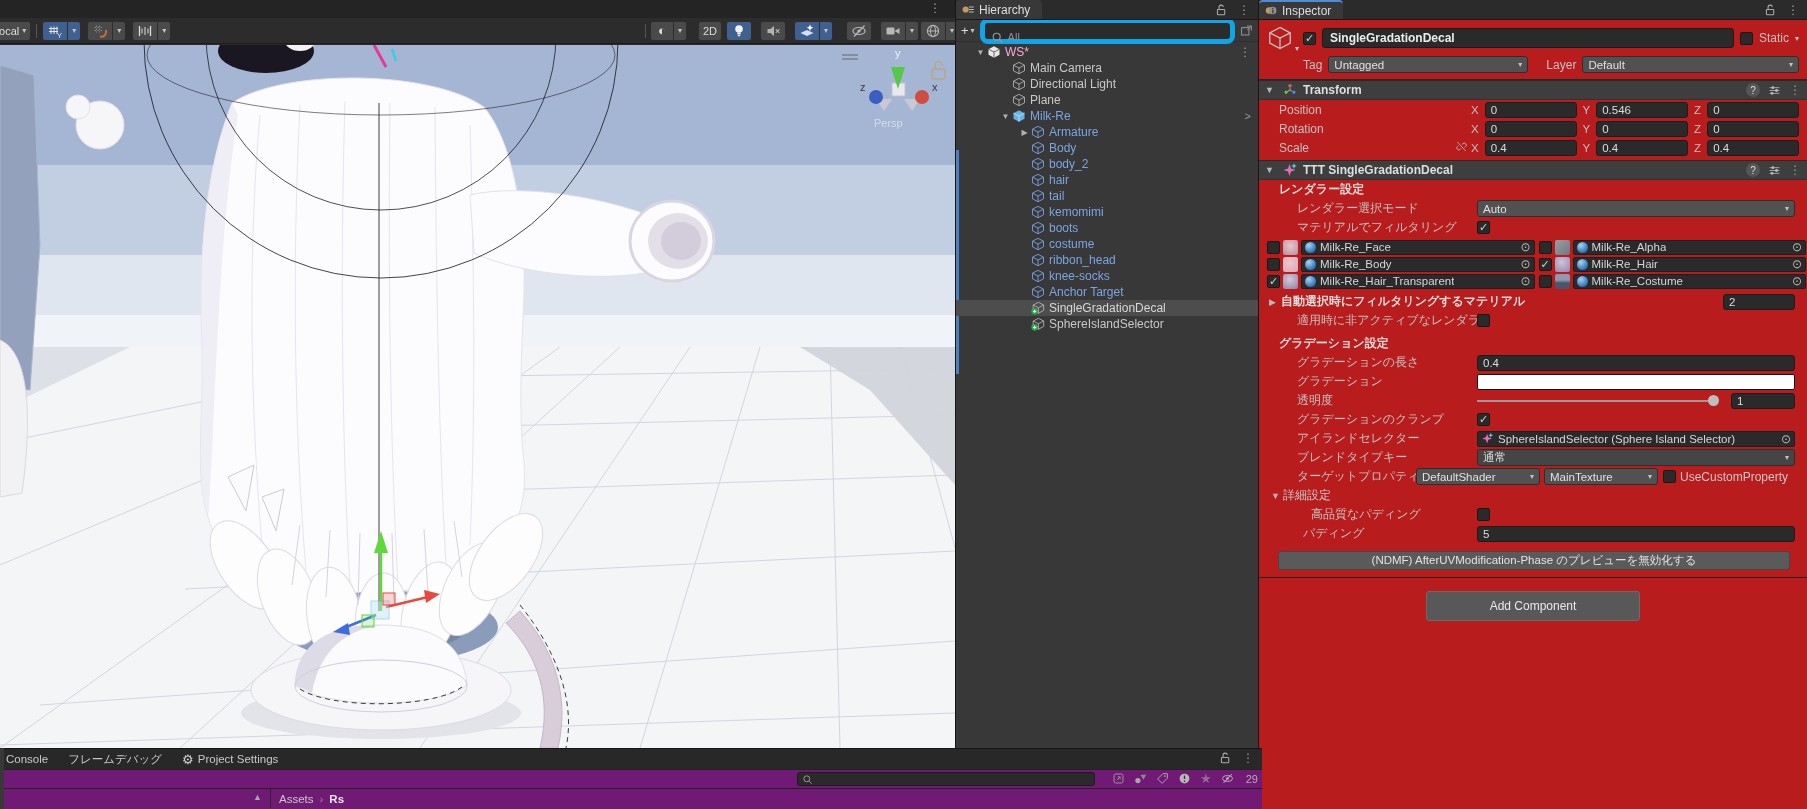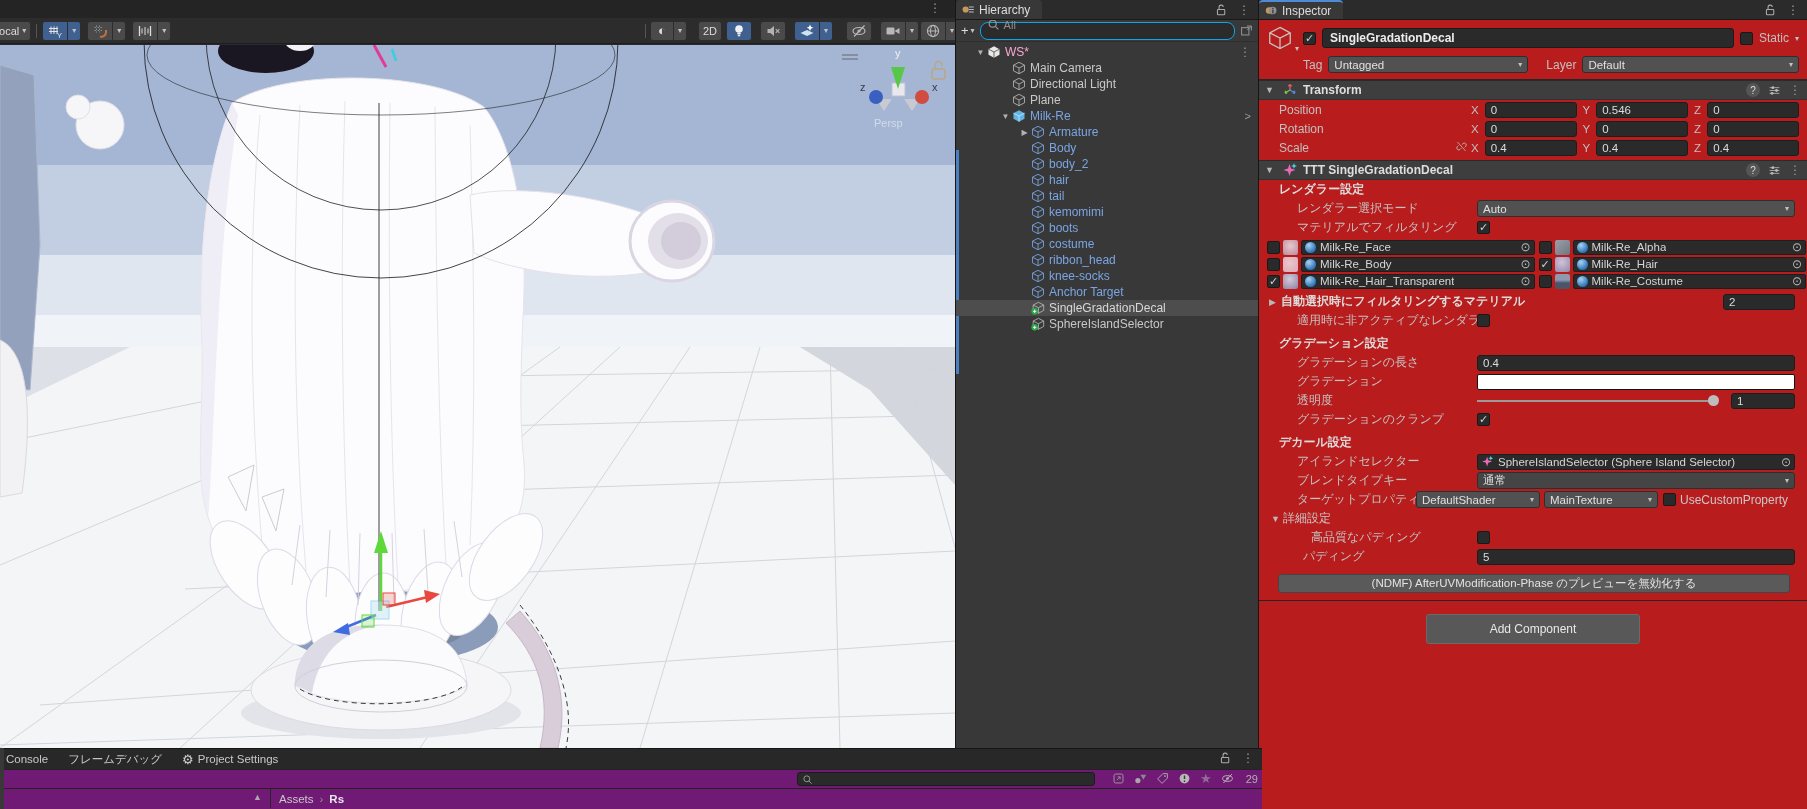--- a/index.html
+++ b/index.html
@@ -29,21 +29,21 @@
   .tbn.on{background:#40608f}
   .grp{display:inline-flex;margin-right:6px}
   .grp .tbn{border-radius:3px 0 0 3px}
   .grp .dd{min-width:13px;width:13px;padding:0;border-left:0;border-radius:0 3px 3px 0}
   .vsep{width:1px;height:14px;background:#555;margin:0 5px}
   #viewport{position:absolute;left:0;top:45px;width:955px;height:703px}
   
   #hier{position:absolute;left:955px;top:0;width:303px;height:748px;background:#383838;border-left:1px solid #161616}
   .h-tools{height:22px;display:flex;align-items:center;padding:0 5px;gap:5px;border-bottom:1px solid #2e2e2e}
   .plus{color:#ddd;font-size:13px;display:flex;align-items:center;gap:2px}
-  .search{flex:1;height:15px;background:#2b2b2b;border:1px solid #0ea5e9;border-radius:8px;display:flex;align-items:flex-end;padding:8px 6px;gap:4px;color:#8f8f8f;font-size:11px}
+  .search{flex:1;height:15px;background:#2b2b2b;border:5px solid #0ea5e9;border-radius:8px;display:flex;align-items:flex-start;padding:8px 6px;gap:4px;color:#8f8f8f;font-size:11px}
   .tree{position:relative;padding-top:2px}
   .hr{height:16px;display:flex;align-items:center;position:relative;font-size:12px}
   .hr .tw{width:13px;text-align:center;font-size:8px;color:#b2b2b2;flex:none}
   .hr .ico{width:14px;height:14px;flex:none;margin-right:4px}
   .hr .ico svg{width:14px;height:14px;display:block}
   .d0{padding-left:18px}.d1{padding-left:43px}.d2{padding-left:62px}
   .blue{color:#7aa5e2}
   .hr.sel{background:#4d4d4d;color:#d8d8d8}
   .accent{position:absolute;left:0;top:108px;width:3px;height:224px;background:#4a7fc0}
   .rowbtn{position:absolute;right:7px;color:#9a9a9a}
@@ -849,21 +849,20 @@
         <span class="fld" style="width:64px">1</span>
       </span>
     </div>
     <div class="jrow">
       <span class="jlab">グラデーションのクランプ</span>
       <span class="jval">
           <span class="cb on"></span>
         </span>
     </div>
 
-    <div class="jsec mt4">デカール設定</div>
     <div class="jrow">
       <span class="jlab">アイランドセレクター</span>
       <span class="jval">
           <span class="ofield" style="height:16px">
             <span class="icon13">
               <svg viewBox="0 0 16 16">
                 <path d="M7.5 2l1.5 4.5L13.5 8 9 9.5 7.5 14 6 9.5 1.5 8 6 6.5Z" fill="#e86ab8"></path>
                 <path d="M12 1l.8 2.2L15 4l-2.2.8L12 7l-.8-2.2L9 4l2.2-.8Z" fill="#5ad0e8"></path>
               </svg>
             </span>

